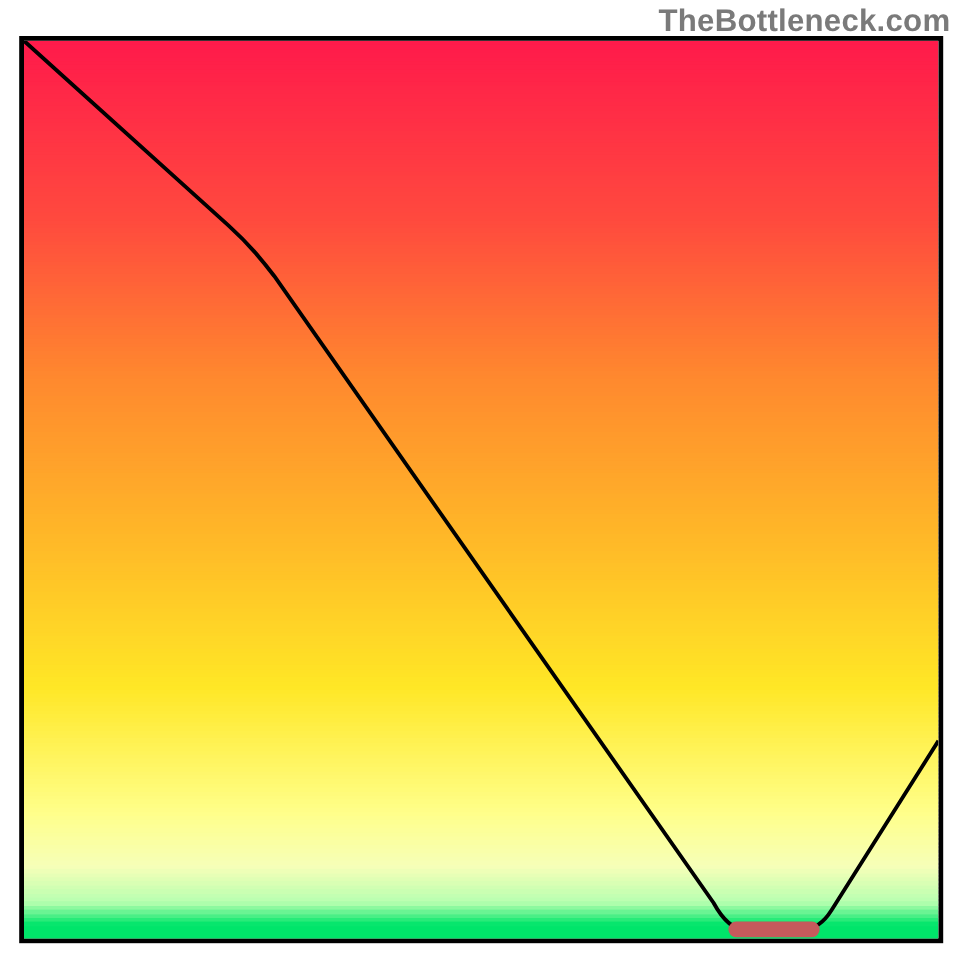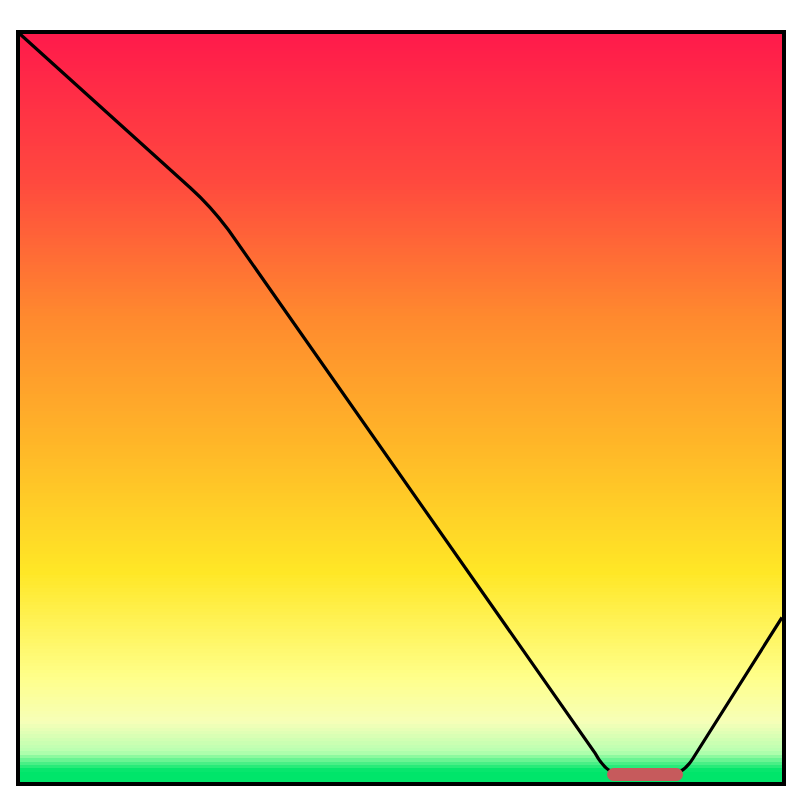--- a/index.html
+++ b/index.html
@@ -57,20 +57,21 @@
     height: 13px;
     border-radius: 7px;
     background: #c65a5c;
   }
 </style>
 </head>
 <body>
 
 <div class="root">
 
+  <div class="attribution">TheBottleneck.com</div>
 
   <div class="plot-frame">
 
     <div class="grad">
 
     <div class="band" style="top: 0%; height: 0.604545%; background: rgb(255, 27, 75);"></div>
         <div class="band" style="top: 0.454545%; height: 0.604545%; background: rgb(255, 28, 75);"></div>
         <div class="band" style="top: 0.909091%; height: 0.604545%; background: rgb(255, 29, 74);"></div>
         <div class="band" style="top: 1.36364%; height: 0.604545%; background: rgb(255, 30, 74);"></div>
         <div class="band" style="top: 1.81818%; height: 0.604545%; background: rgb(255, 31, 74);"></div>

